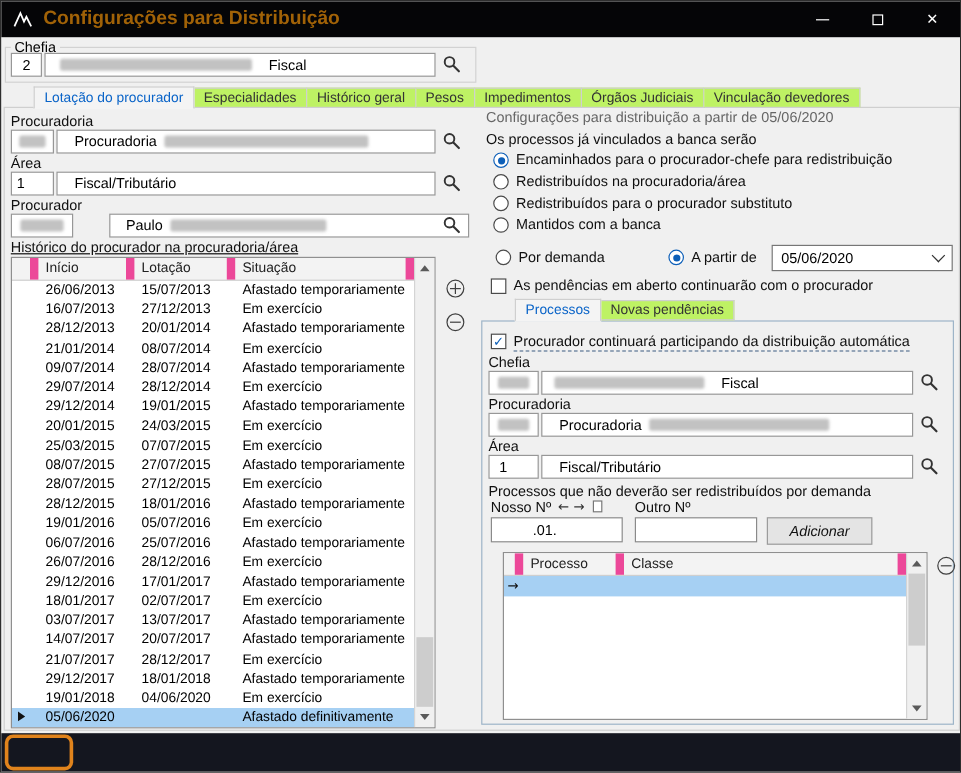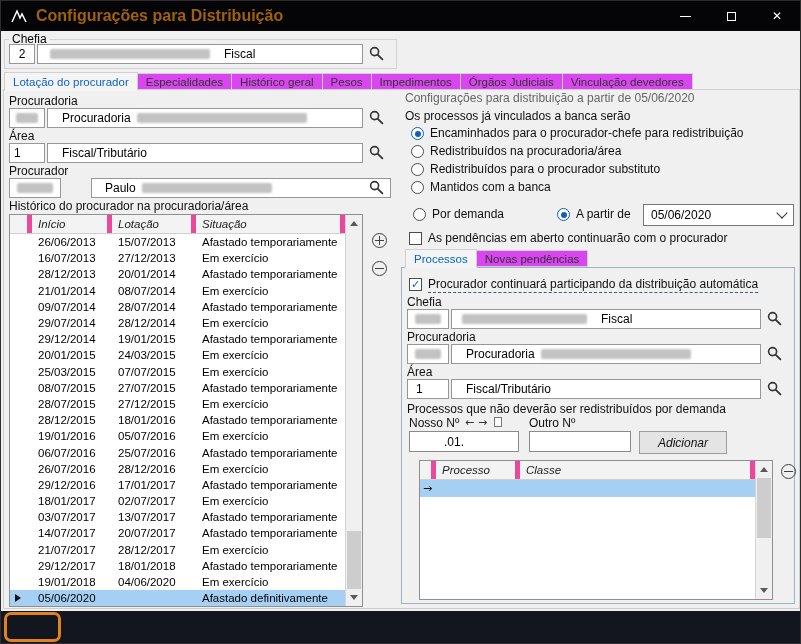--- a/index.html
+++ b/index.html
@@ -19,31 +19,31 @@
   .fld{position:absolute;height:20px;background:#fff;border:1px solid #979797;box-sizing:border-box;
        display:flex;align-items:center;font-size:12px;color:#000;padding:0 4px;white-space:nowrap;overflow:hidden;}
   .ctr{justify-content:center;}
   .redact{height:10px;background:#c2c2c2;border-radius:2px;filter:blur(1.2px);flex:none;}
   .mag{position:absolute;width:15px;height:15px;cursor:pointer;}
   
   .grp{position:absolute;left:3px;top:38px;width:393px;height:30px;border:1px solid #d2d2d2;box-sizing:border-box;}
   .grp-lab{position:absolute;left:8px;top:31px;background:#f0f0f0;padding:0 3px;font-size:12px;}
   
   .tabbar{position:absolute;display:flex;align-items:flex-end;z-index:4;}
-  .tab{height:17px;line-height:16px;padding:0 8px;font-size:11.5px;background:#d946ef;border:1px solid #cfcfcf;
+  .tab{height:17px;line-height:16px;padding:0 8px;font-size:11.5px;background:#bef264;border:1px solid #cfcfcf;
        border-left:none;color:#333;box-sizing:border-box;cursor:pointer;white-space:nowrap;}
-  .tab:first-child{border-left:1px solid #cfcfcf;}
+  .tab:first-child{border-left:1px solid #cfcfcf;margin-left:24px;}
   .tab.sel{height:19px;line-height:18px;background:#f4f4f4;color:#0a64c8;margin-bottom:-1px;border-bottom:1px solid #f4f4f4;z-index:5;}
   .page{position:absolute;left:2px;top:88px;width:797px;height:520px;border:1px solid #cfcfcf;background:#f0f0f0;box-sizing:border-box;}
   .ipanel{position:absolute;left:400px;top:266px;width:394px;height:337px;border:1px solid #9db4c8;background:#f0f0f0;box-sizing:border-box;}
   
   .grid{position:absolute;background:#fff;border:1px solid #8f8f8f;box-sizing:border-box;display:flex;overflow:hidden;}
   .gmain{flex:1;display:flex;flex-direction:column;overflow:hidden;}
   .ghead{height:18px;background:#f3f3f3;border-bottom:1px solid #cfcfcf;display:flex;flex:none;font-size:11.5px;color:#222;}
-  .hc{border-right:5px solid #ec4899;display:flex;align-items:center;padding-left:6px;box-sizing:border-box;font-style:italic;}
+  .hc{border-right:7px solid #ec4899;display:flex;align-items:center;padding-left:6px;box-sizing:border-box;}
   .w-m{width:22px;flex:none;} .w-1{width:80px;flex:none;} .w-2{width:84px;flex:none;} .w-3{flex:1;}
   .w-rm{width:16px;flex:none;} .w-p{width:84px;flex:none;}
   .grow{display:flex;height:16.2px;font-size:11.5px;align-items:center;flex:none;cursor:default;}
   .grow.sel{background:#a6d0f3;}
   .gc{padding-left:6px;box-sizing:border-box;white-space:nowrap;overflow:hidden;}
   .tri{width:0;height:0;border-left:6px solid #111;border-top:4px solid transparent;border-bottom:4px solid transparent;display:inline-block;margin-left:5px;}
   .rmark{font-family:"DejaVu Sans",sans-serif;font-size:11px;color:#111;padding-left:3px;}
   
   .sbar{width:17px;background:#f0f0f0;border-left:1px solid #d4d4d4;position:relative;flex:none;box-sizing:border-box;}
   .sbtn{position:absolute;left:0;width:100%;height:17px;display:flex;align-items:center;justify-content:center;cursor:pointer;}
@@ -158,21 +158,21 @@
   </div>
   <div class="fld" style="left:62px;top:177px;width:300px;margin-left:28px;">
     <span style="margin-left:9px;">Paulo</span>
     <span class="redact" style="width:130px;margin-left:6px;"></span>
   </div>
   <svg class="mag" style="left:368px;top:179px;" viewBox="0 0 15 15">
     <circle cx="5.6" cy="5.6" r="4" fill="none" stroke="#333" stroke-width="1.6"></circle>
     <line x1="8.8" y1="8.8" x2="13.4" y2="13.4" stroke="#333" stroke-width="1.8" stroke-linecap="round"></line>
   </svg>
 
-  <span class="lab" style="left:8px;top:198px;">Histórico do procurador na procuradoria/área</span>
+  <span class="lab" style="left:8px;top:198px;text-decoration:underline;">Histórico do procurador na procuradoria/área</span>
 
   <div class="grid" style="left:8px;top:213px;width:354px;height:393px;">
     <div class="gmain">
       <div class="ghead">
         <span class="hc w-m"></span>
         <span class="hc w-1">Início</span>
         <span class="hc w-2">Lotação</span>
         <span class="hc w-3">Situação</span>
       </div>
       <div>

